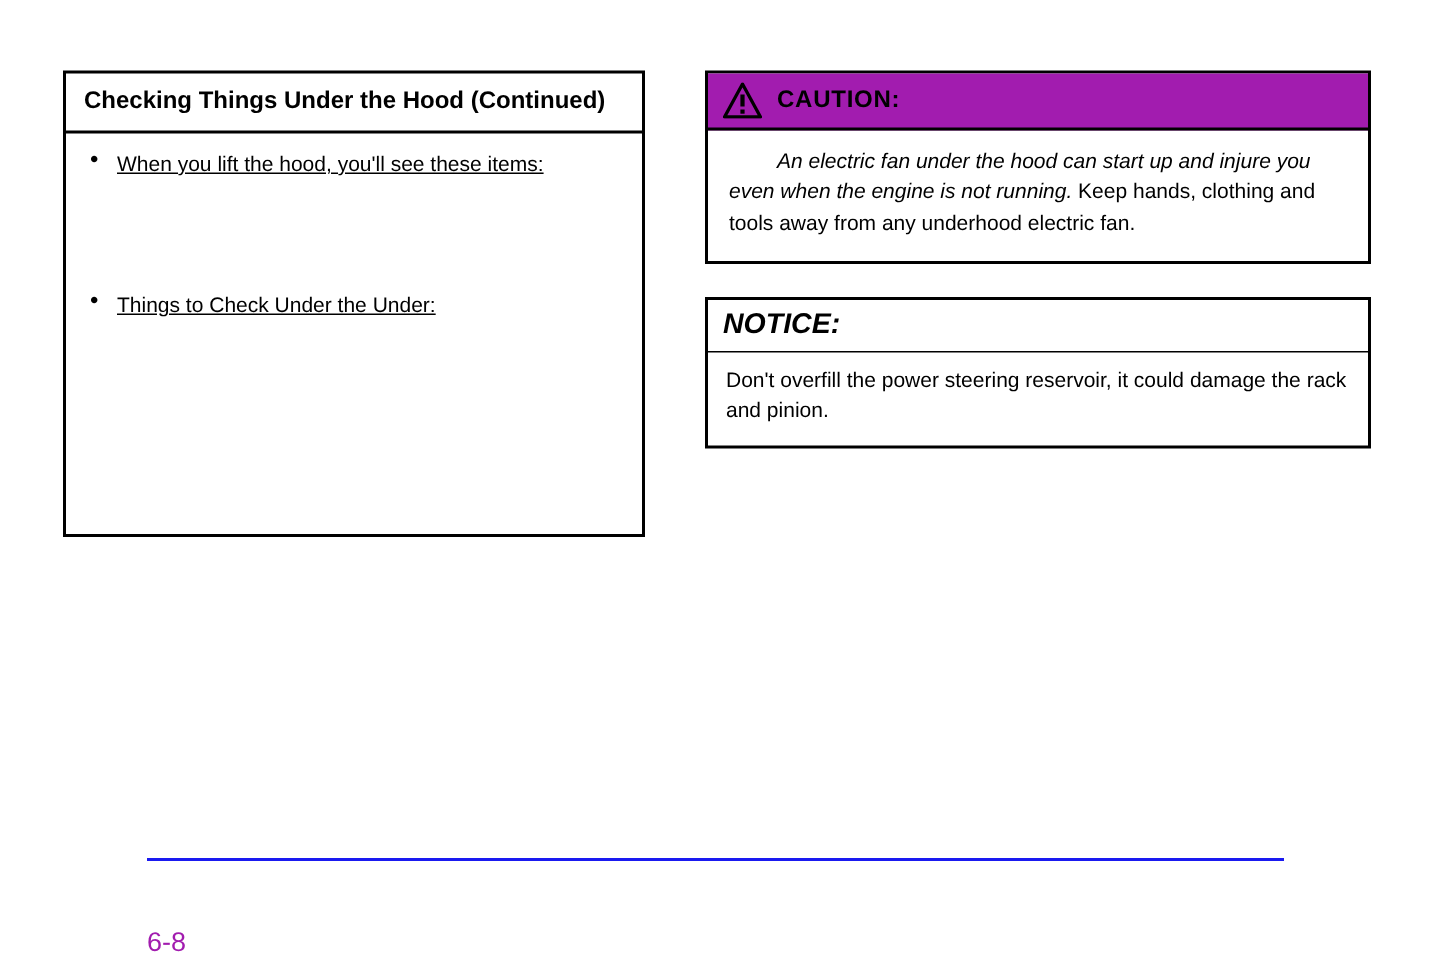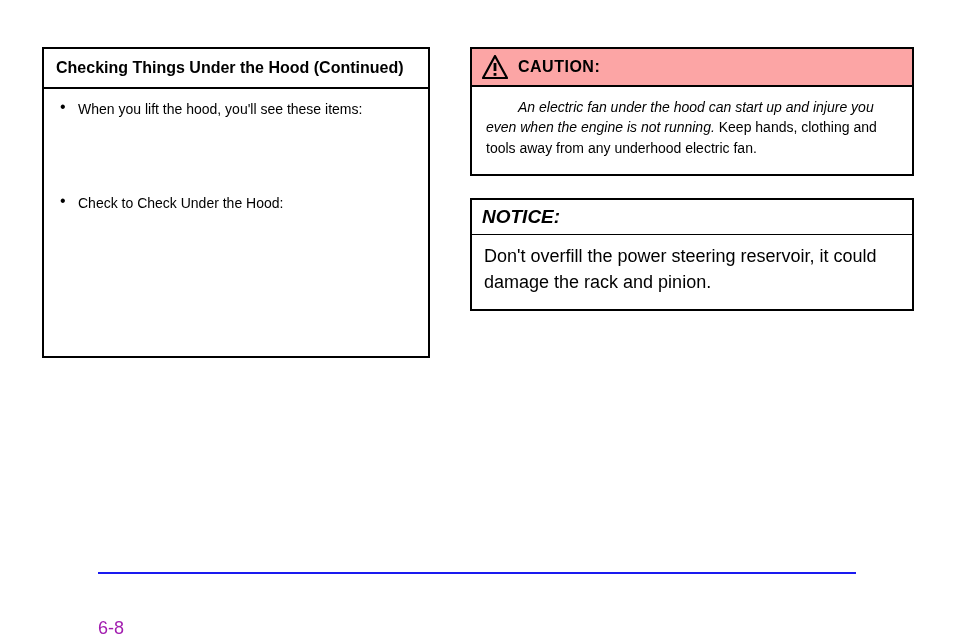--- a/index.html
+++ b/index.html
@@ -3,46 +3,46 @@
 <meta charset="utf-8">
 <style>
   * { box-sizing: border-box; margin: 0; padding: 0; }
   html, body { width: 954px; height: 636px; background: #fff; font-family: Arial, Helvetica, sans-serif; color: #000; }
   .page { position: relative; width: 954px; height: 578px; }
   .col-left { position: absolute; left: 42px; top: 47px; width: 388px; }
   .col-right { position: absolute; left: 470px; top: 47px; width: 444px; }
   .box-important { border: 2px solid #000; }
   .box-important .hdr { border-bottom: 2px solid #000; padding: 10px 12px; font-weight: bold; font-size: 16px; }
   .box-important .body { padding: 10px 14px 18px 14px; font-size: 14px; line-height: 1.45; }
-  .bullet-item { position: relative; padding-left: 20px; margin-bottom: 14px; }
+  .bullet-item { position: relative; padding-left: 20px; margin-bottom: 14px; text-decoration: underline; }
   .bullet-item::before { content: "•"; position: absolute; left: 2px; top: 0; font-size: 16px; line-height: 1; }
   .caution-box { border: 2px solid #000; margin-bottom: 22px; }
-  .caution-hdr { background: #fca5a5; border-bottom: 2px solid #000; padding: 6px 10px; display: flex; align-items: center; gap: 10px; }
+  .caution-hdr { background: #a21caf; border-bottom: 2px solid #000; padding: 6px 10px; display: flex; align-items: center; gap: 10px; }
   .caution-hdr .label { font-weight: bold; font-size: 16px; letter-spacing: 0.5px; }
   .warn-icon svg { display: block; }
   .caution-body { padding: 10px 14px 16px 14px; font-size: 14px; line-height: 1.45; }
   .notice-box { border: 2px solid #000; }
   .notice-hdr { border-bottom: 1px solid #000; padding: 6px 10px; font-weight: bold; font-style: italic; font-size: 19px; }
-  .notice-body { padding: 8px 12px 14px 12px; font-size: 18px; line-height: 1.45; }
+  .notice-body { padding: 8px 12px 14px 12px; font-size: 14px; line-height: 1.45; }
   .footer-rule { position: absolute; left: 98px; top: 572px; width: 758px; height: 2px; background: #1a1af0; }
   .page-num { position: absolute; left: 98px; top: 582px; font-size: 18px; color: #a21caf; margin-top: 36px; }
   i { font-style: italic; margin-left: 32px; }
 </style>
 </head>
 <body>
 
 <div class="page">
 
   <div class="col-left">
     <div class="box-important">
       <div class="hdr">Checking Things Under the Hood (Continued)</div>
       <div class="body">
         <div class="bullet-item">When you lift the hood, you'll see these items:</div>
         <div style="height:60px"></div>
-        <div class="bullet-item">Check to Check Under the Hood:</div>
+        <div class="bullet-item">Things to Check Under the Under:</div>
         <div style="height:110px"></div>
       </div>
     </div>
   </div>
 
   <div class="col-right">
 
     <div class="caution-box">
       <div class="caution-hdr">
         <span class="warn-icon">

